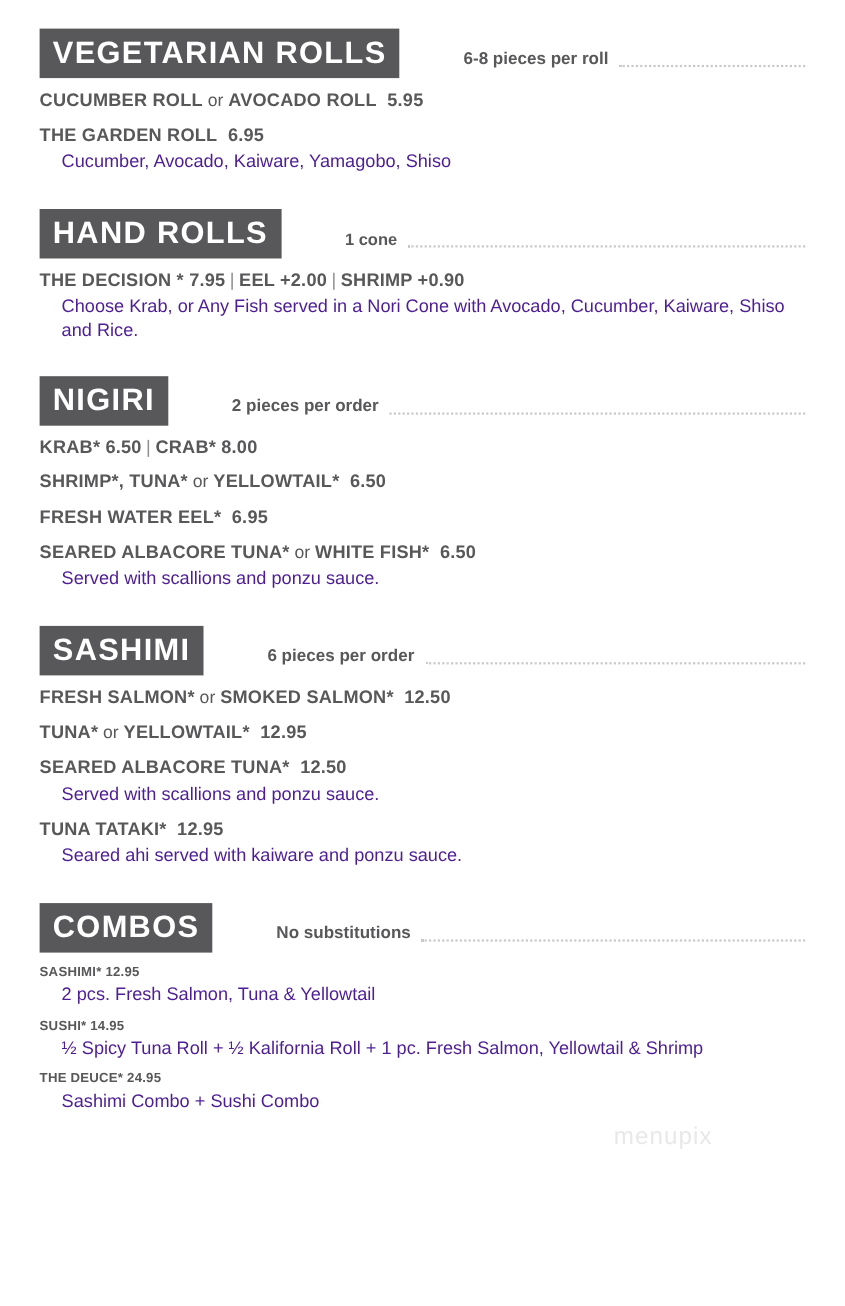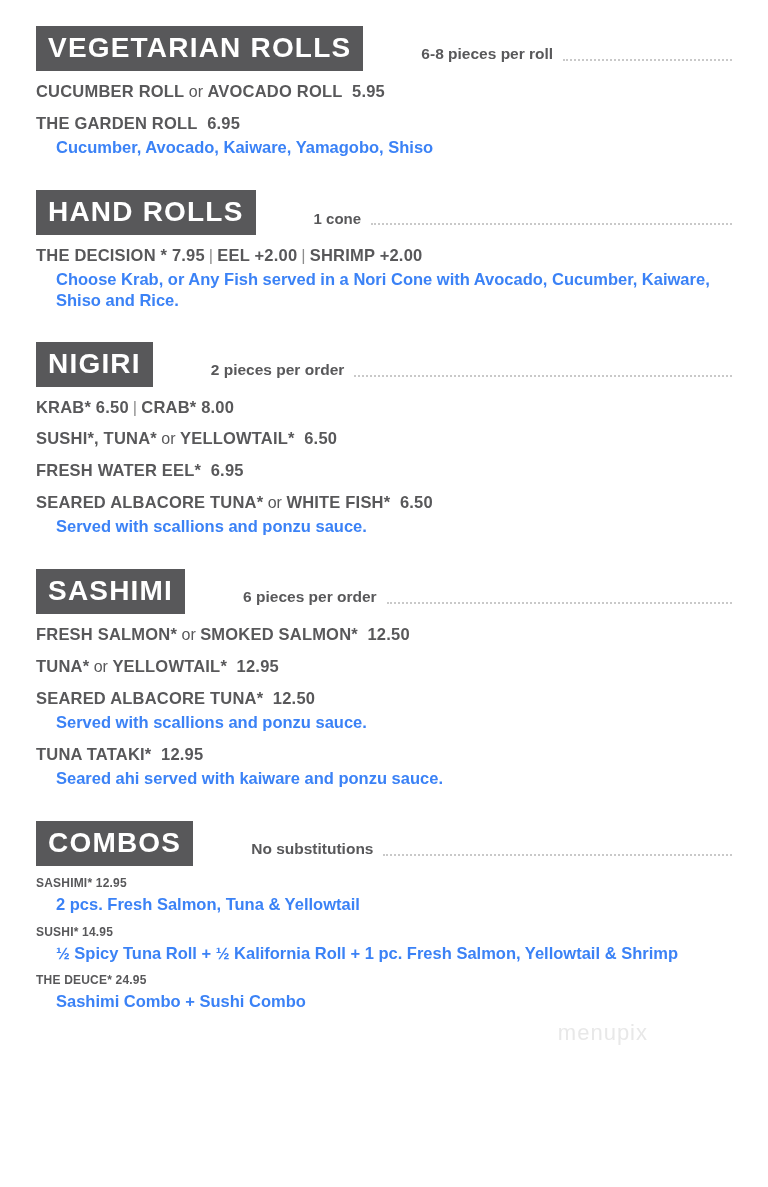--- a/index.html
+++ b/index.html
@@ -74,22 +74,22 @@
     font-size: 16px;
     letter-spacing: 0;
   }
   .item-line .sep {
     font-weight: normal;
     color: #8d8d8d;
     padding: 0 4px;
   }
   .item-desc {
     font-size: 16.5px;
-    font-weight: bold;
-    color: #3b82f6;
+    font-weight: normal;
+    color: #4c1d95;
     padding-left: 20px;
     line-height: 1.3;
     margin-top: 3px;
   }
   .sec-vegetarian { padding-top: 26px; }
   .sec-hand { padding-top: 32px; }
   .sec-nigiri { padding-top: 30px; }
   .sec-sashimi { padding-top: 32px; }
   .sec-combos { padding-top: 32px; }
   .sec-combos .item { margin-bottom: 9px; }
@@ -135,42 +135,42 @@
 
   <div class="section sec-hand">
     <div class="section-head">
       <span class="section-title">HAND ROLLS</span>
       <span class="section-note hand-note">1 cone</span>
       <span class="rule"></span>
     </div>
     <div class="items">
       <div class="item">
         <div class="item-line">
-          <span>THE DECISION * 7.95</span><span class="sep">|</span><span>EEL +2.00</span><span class="sep">|</span><span>SHRIMP +2.00</span>
+          <span>THE DECISION * 7.95</span><span class="sep">|</span><span>EEL +2.00</span><span class="sep">|</span><span>SHRIMP +0.90</span>
         </div>
         <div class="item-desc">Choose Krab, or Any Fish served in a Nori Cone with Avocado, Cucumber, Kaiware, Shiso and Rice.</div>
       </div>
     </div>
   </div>
 
   <div class="section sec-nigiri">
     <div class="section-head">
       <span class="section-title">NIGIRI</span>
       <span class="section-note">2 pieces per order</span>
       <span class="rule"></span>
     </div>
     <div class="items">
       <div class="item">
         <div class="item-line">
           <span>KRAB*  6.50</span><span class="sep">|</span><span>CRAB*  8.00</span>
         </div>
       </div>
       <div class="item">
         <div class="item-line">
-          <span>SUSHI*, TUNA*</span><span class="or"> or </span><span>YELLOWTAIL*</span>&nbsp; <span>6.50</span>
+          <span>SHRIMP*, TUNA*</span><span class="or"> or </span><span>YELLOWTAIL*</span>&nbsp; <span>6.50</span>
         </div>
       </div>
       <div class="item">
         <div class="item-line">
           <span>FRESH WATER EEL*</span>&nbsp; <span>6.95</span>
         </div>
       </div>
       <div class="item">
         <div class="item-line">
           <span>SEARED ALBACORE TUNA*</span><span class="or"> or </span><span>WHITE FISH*</span>&nbsp; <span>6.50</span>

